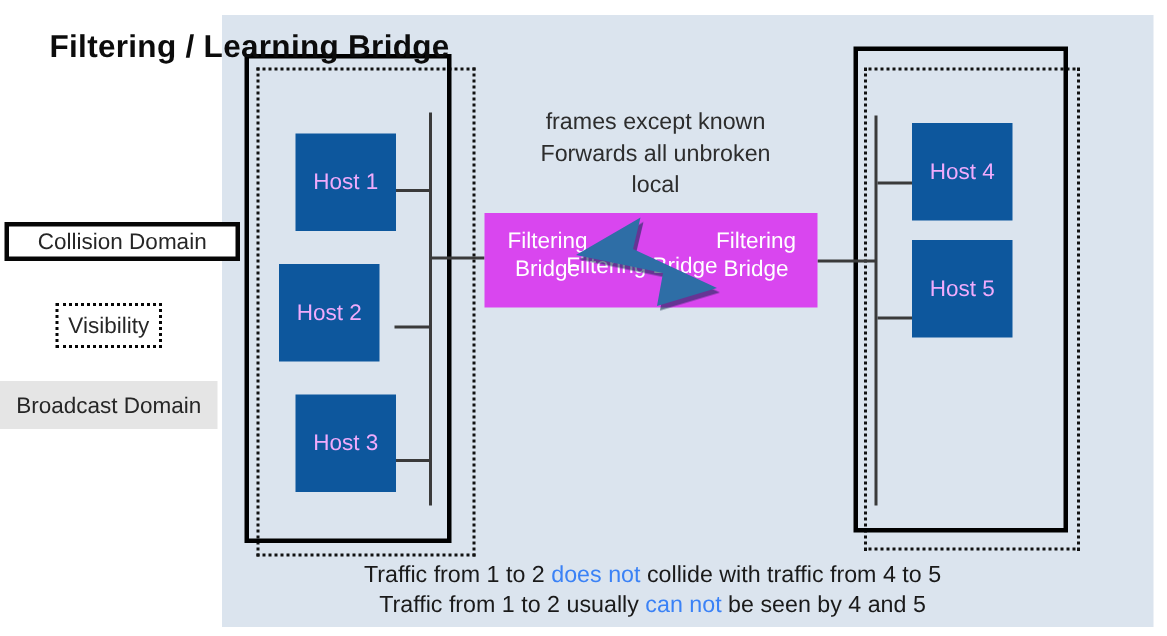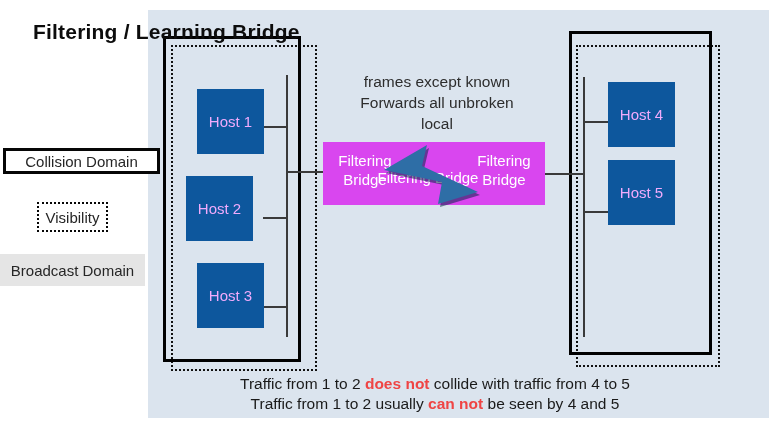--- a/index.html
+++ b/index.html
@@ -50,21 +50,21 @@
   #bridge-box{left:323px;top:142px;width:222px;height:63px;background:#d946ef;z-index:4;}
   .bridge-label{position:absolute;color:#fff;font-size:15px;line-height:19px;text-align:center;}
   #bridge-label-left{left:6px;top:9px;width:72px;}
   #bridge-label-right{left:145px;top:9px;width:72px;}
   #bridge-label-middle{left:34px;top:26px;width:142px;white-space:nowrap;}
   #bolt{left:378px;top:136px;width:108px;height:76px;z-index:6;}
   #bolt svg{filter:drop-shadow(2px 3px 0 rgba(8,40,72,0.55));}
   
   #footnotes{left:125px;top:374px;width:620px;text-align:center;font-size:15.5px;
              line-height:20px;color:#1a1a1a;z-index:5;}
-  #footnotes b{font-weight:bold;color:#ef4444;}
+  #footnotes b{font-weight:normal;color:#3b82f6;}
 </style>
 </head>
 <body>
 
 <div id="canvas">
 
   <div class="abs" id="broadcast-bg"></div>
 
   <div class="abs" id="page-title">Filtering / Learning Bridge</div>
 

